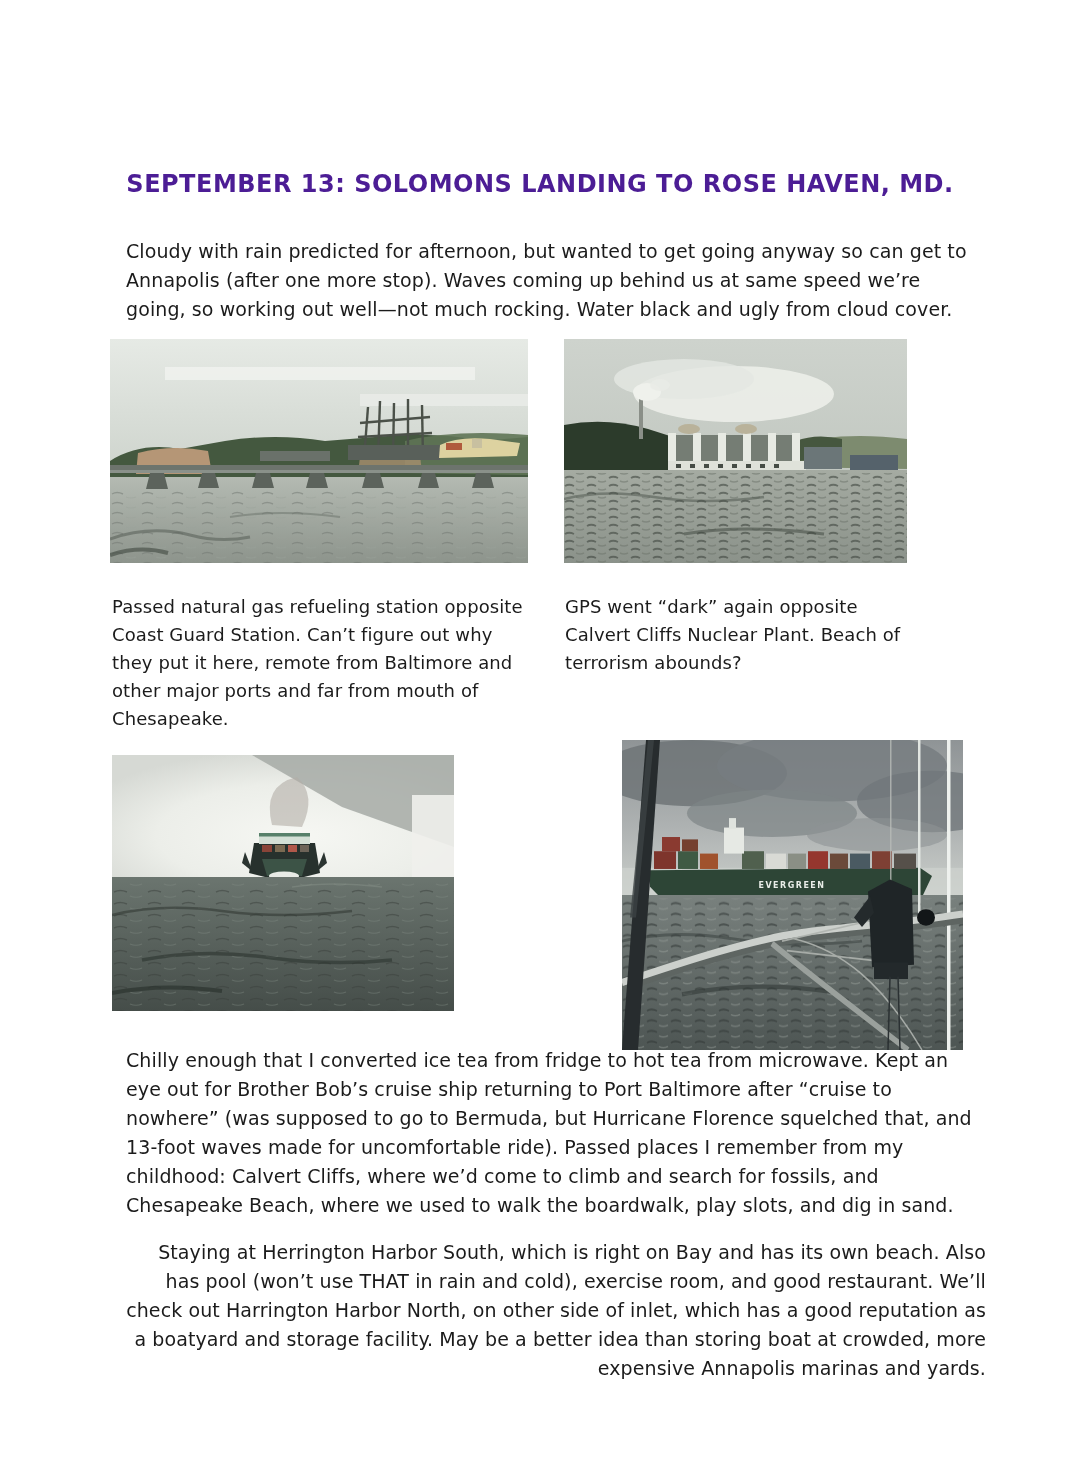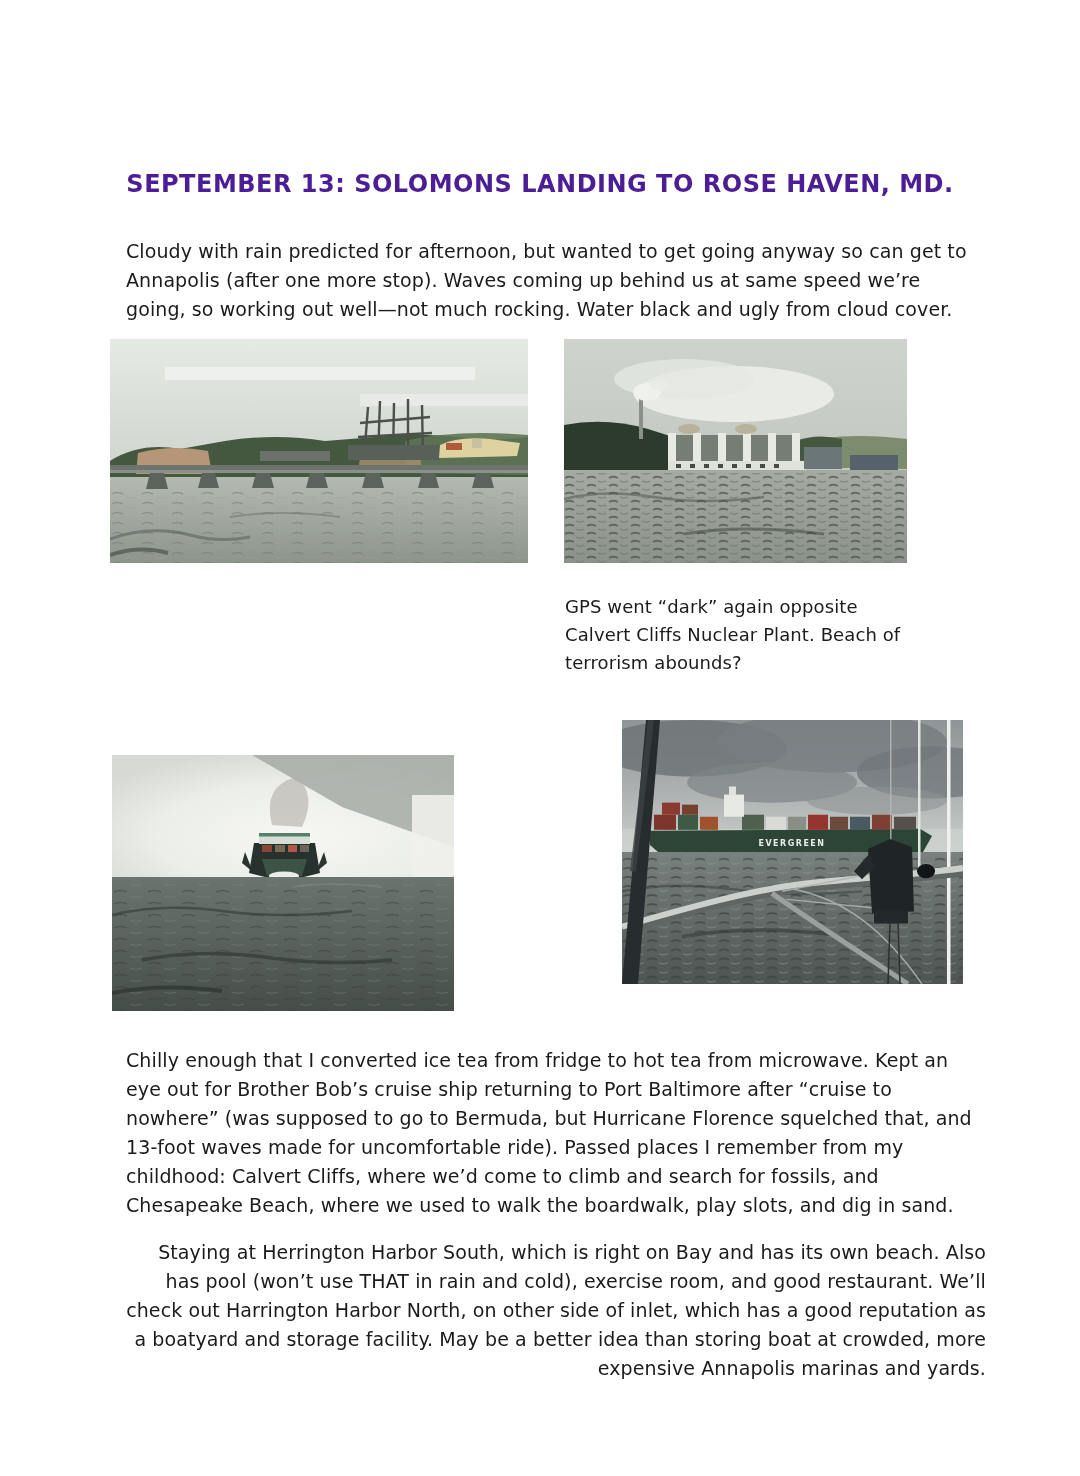--- a/index.html
+++ b/index.html
@@ -22,21 +22,21 @@
   #para-chilly{top:1040px;}
   #para-staying{top:1232px;text-align:right;}
   #cap-gas{left:112px;top:593px;width:424px;}
   #cap-gps{left:565px;top:593px;width:350px;}
   #cap-faceoff{left:472px;top:755px;width:132px;}
   .photo{position:absolute;overflow:hidden;}
   .photo svg{display:block;width:100%;height:100%;}
   #photo-gas{left:110px;top:339px;width:418px;height:224px;}
   #photo-nuclear{left:564px;top:339px;width:343px;height:224px;}
   #photo-ship{left:112px;top:755px;width:342px;height:256px;}
-  #photo-evergreen{left:622px;top:720px;width:341px;height:264px;}
+  #photo-evergreen{left:622px;top:740px;width:341px;height:310px;}
 </style>
 </head>
 <body>
 
 <div class="page">
 
   <h1 class="title">SEPTEMBER 13: SOLOMONS LANDING TO ROSE HAVEN, MD.</h1>
 
   <p class="para" id="para-intro">Cloudy with rain predicted for afternoon, but wanted to get going anyway so can get to Annapolis (after one more stop). Waves coming up behind us at same speed we’re going, so working out well—not much rocking. Water black and ugly from cloud cover.</p>
 
@@ -145,20 +145,21 @@
       </g>
       <rect x="240" y="108" width="38" height="22" fill="#6b7678"></rect>
       <rect x="286" y="116" width="48" height="16" fill="#55626b"></rect>
       <rect x="0" y="131" width="343" height="93" fill="url(#p2water)"></rect>
       <rect x="0" y="134" width="343" height="90" fill="url(#p2chop)"></rect>
       <path d="M0,160 q40,-10 90,-2 q50,8 110,0" stroke="#4a514a" stroke-width="2.5" fill="none" opacity="0.5"></path>
       <path d="M120,195 q60,-10 140,0" stroke="#3c433c" stroke-width="3" fill="none" opacity="0.5"></path>
     </svg>
   </div>
 
+  <p class="caption" id="cap-gas">Passed natural gas refueling station opposite Coast Guard Station. Can’t figure out why they put it here, remote from Baltimore and other major ports and far from mouth of Chesapeake.</p>
   <p class="caption" id="cap-gps">GPS went “dark” again opposite Calvert Cliffs Nuclear Plant. Beach of terrorism abounds?</p>
 
   <div class="photo" id="photo-ship">
     <svg viewBox="0 0 342 256" preserveAspectRatio="none">
       <defs>
         <radialGradient id="p3glow" cx="0.55" cy="0.65" r="0.7">
           <stop offset="0" stop-color="#f6f7f3"></stop>
             <stop offset="0.6" stop-color="#eceee9"></stop>
             <stop offset="1" stop-color="#d6d9d4"></stop>
         </radialGradient>

